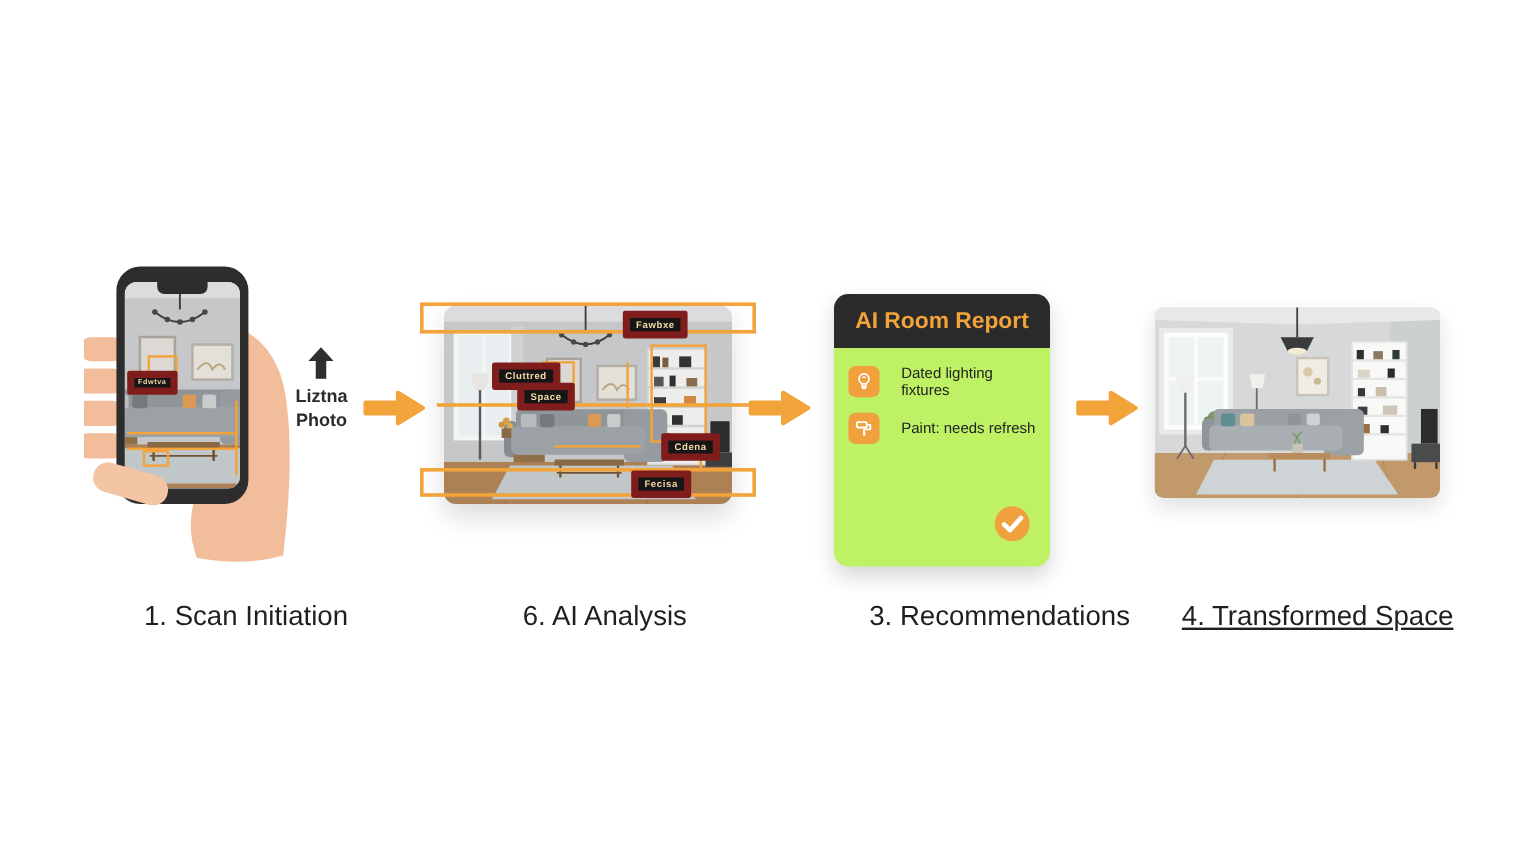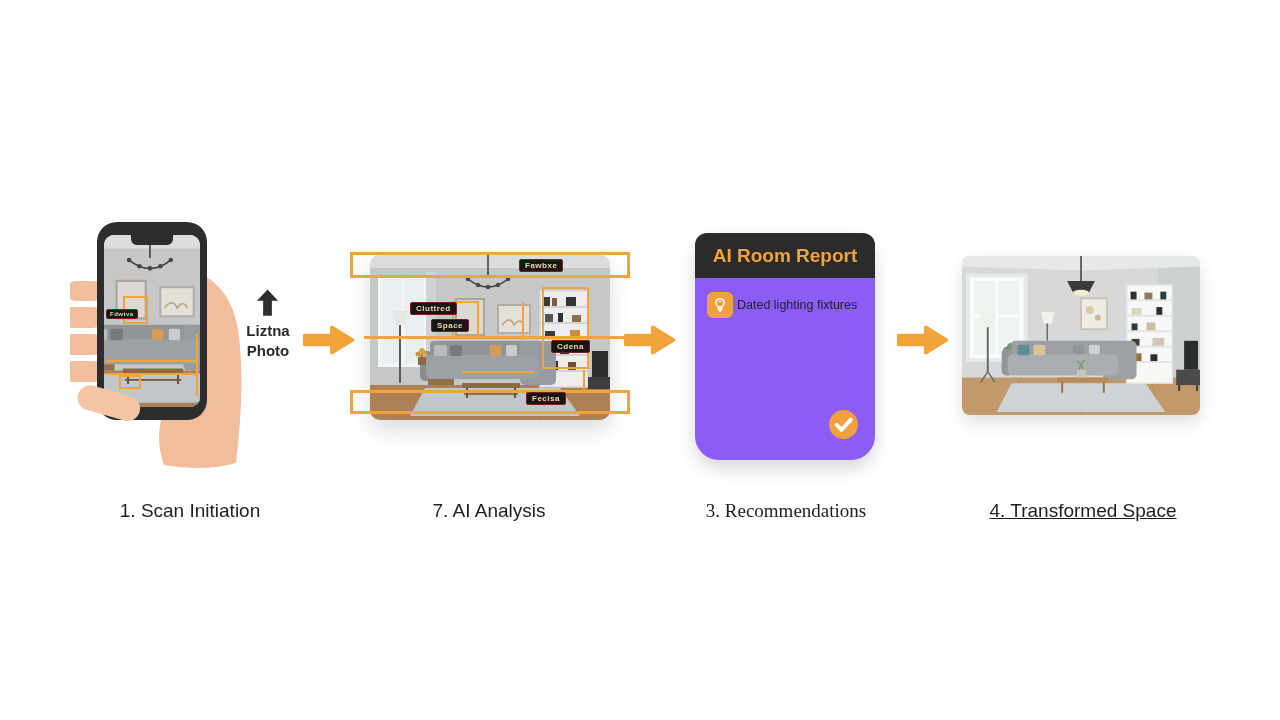--- a/index.html
+++ b/index.html
@@ -2,21 +2,21 @@
 <html><head>
 <meta charset="utf-8">
 <style>
   * { margin:0; padding:0; box-sizing:border-box; }
   html,body { width:1280px; height:720px; background:#ffffff; overflow:hidden;
               font-family:"Liberation Sans", sans-serif; }
   .stage { position:relative; width:1280px; height:720px; background:#fff; }
 
   
   .caption { position:absolute; top:500px; transform:translateX(-50%);
-             font-size:19px; font-weight:500; color:#1f1f1f; white-space:nowrap; }
+             font-size:23px; font-weight:500; color:#1f1f1f; white-space:nowrap;margin-left:15px; }
 
   
   .flow-arrow { position:absolute; width:54px; height:34px; }
 
   
   .upload-arrow { position:absolute; left:257px; top:289px; width:21px; height:27px; }
   .upload-label { position:absolute; left:237px; top:321px; width:62px; text-align:center;
                   font-size:15px; font-weight:600; color:#2b2b2b; line-height:1.35; }
 
   
@@ -34,33 +34,33 @@
   .photo { position:absolute; overflow:hidden; }
   .photo-2 { left:370px; top:255px; width:240px; height:165px; border-radius:10px;
              box-shadow:0 10px 22px rgba(0,0,0,.14); }
   .photo-4 { left:962px; top:256px; width:238px; height:159px; border-radius:8px;
              box-shadow:0 8px 18px rgba(0,0,0,.12); }
   .ov { position:absolute; z-index:6; }
   .ov-line { background:#f2a33a; }
   .ov-box { border:3px solid #f2a33a; background:transparent; }
   .ov-box-thin { border:2px solid #f2a33a; background:transparent; }
   .det-label { position:absolute; z-index:7; background:#161616; color:#f3d9a6;
-               border:1px solid #7f1d1d; font-size:8px; font-weight:bold;
+               border:6px solid #7f1d1d; font-size:8px; font-weight:bold;
                padding:1px 5px; border-radius:2px; letter-spacing:.5px; white-space:nowrap; }
   .det-label-sm { font-size:6px; padding:1px 3px; }
 
   
-  .report-card { position:absolute; left:695px; top:233px; width:180px; height:227px;
-                 border-radius:24px; background:#8b5cf6;
+  .report-card { position:absolute; left:695px; top:245px; width:180px; height:227px;
+                 border-radius:12px; background:#bef264;
                  box-shadow:0 8px 18px rgba(0,0,0,.16); z-index:2; }
   .report-header { height:45px; background:#2b2b2b; border-radius:12px 12px 0 0;
                    display:flex; align-items:center; justify-content:center; }
   .report-title { color:#f2a33a; font-size:19px; font-weight:700; }
   .report-body { padding:14px 12px 0 12px; }
-  .report-item { display:flex; align-items:center; gap:4px; margin-bottom:12px; }
+  .report-item { display:flex; align-items:center; gap:18px; margin-bottom:12px; }
   .report-icon { width:26px; height:26px; border-radius:6px; background:#f0a03c;
                  display:flex; align-items:center; justify-content:center; flex:0 0 26px; }
   .report-text { font-size:12.5px; color:#222; font-weight:500; }
   .report-check { position:absolute; right:16px; bottom:20px; width:31px; height:31px; }
 
   .hidden-defs { position:absolute; width:0; height:0; overflow:hidden; }
 </style>
 </head>
 <body>
 
@@ -251,52 +251,62 @@
   <div class="ov ov-line" style="left:364px;top:336px;width:272px;height:3px;"></div>
   <div class="ov ov-box-thin" style="left:542px;top:287px;width:47px;height:82px;"></div>
   <div class="ov ov-box-thin" style="left:452px;top:301px;width:27px;height:37px;"></div>
   <div class="ov ov-line" style="left:522px;top:302px;width:2px;height:38px;"></div>
   <div class="ov ov-line" style="left:462px;top:371px;width:72px;height:2px;"></div>
   <div class="ov ov-line" style="left:583px;top:370px;width:2px;height:20px;"></div>
 
   <div class="det-label" style="left:519px;top:259px;">Fawbxe</div>
   <div class="det-label" style="left:410px;top:302px;">Cluttred</div>
   <div class="det-label" style="left:431px;top:319px;">Space</div>
-  <div class="det-label" style="left:551px;top:340px;">Cdena</div>
+  <div class="det-label" style="left:551px;top:361px;">Cdena</div>
   <div class="det-label" style="left:526px;top:392px;">Fecisa</div>
 
-  <div class="caption" style="left:489px;">7. AI Analysis</div>
+  <div class="caption" style="left:489px;">6. AI Analysis</div>
 
   <svg class="flow-arrow" style="left:623px;top:323px;" viewBox="0 0 60 34">
       <use href="#flow-arrow-shape"></use>
     </svg>
 
   <div class="report-card">
     <div class="report-header">
       <div class="report-title">AI Room Report</div>
     </div>
     <div class="report-body">
       <div class="report-item">
         <span class="report-icon">
           <svg width="18" height="18" viewBox="0 0 24 24" fill="none" stroke="#ffffff" stroke-width="2" stroke-linecap="round">
             <circle cx="12" cy="9" r="5.5"></circle>
               <path d="M10 14.5 v3 h4 v-3 M10.5 19.5 h3"></path>
             <path d="M10.5 7.5 q1.5 -1.5 3 0" stroke-width="1.4"></path>
           </svg>
         </span>
         <span class="report-text">Dated lighting fixtures</span>
       </div>
+      <div class="report-item">
+        <span class="report-icon">
+          <svg width="18" height="18" viewBox="0 0 24 24" fill="none" stroke="#ffffff" stroke-width="2" stroke-linecap="round" stroke-linejoin="round">
+            <rect x="4" y="5" width="11" height="6" rx="1.5"></rect>
+            <path d="M15 8 h4 v5 h-7 v3"></path>
+              <rect x="11" y="16" width="2.5" height="4" fill="#ffffff" stroke="none"></rect>
+          </svg>
+        </span>
+        <span class="report-text">Paint: needs refresh</span>
+      </div>
     </div>
     <svg class="report-check" viewBox="0 0 32 32">
       <circle cx="16" cy="16" r="15" fill="#f0a03c"></circle>
       <path d="M9 16.5 l5 5 l9.5 -10.5" stroke="#ffffff" stroke-width="4" fill="none" stroke-linecap="round" stroke-linejoin="round"></path>
     </svg>
   </div>
 
-  <div class="caption" style="left:786px;font-family:Liberation Serif, serif;">3. Recommendations</div>
+  <div class="caption" style="left:818px;">3. Recommendations</div>
 
   <svg class="flow-arrow" style="left:896px;top:323px;" viewBox="0 0 60 34">
       <use href="#flow-arrow-shape"></use>
     </svg>
 
   <div class="photo photo-4">
     <svg width="238" height="159" viewBox="0 0 240 165" preserveAspectRatio="none">
         <use href="#room-clean"></use>
       </svg>
   </div>

